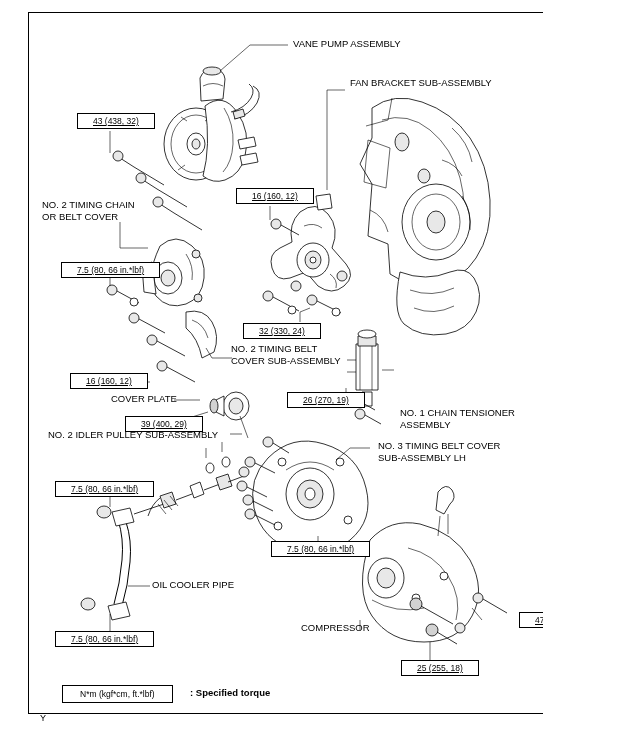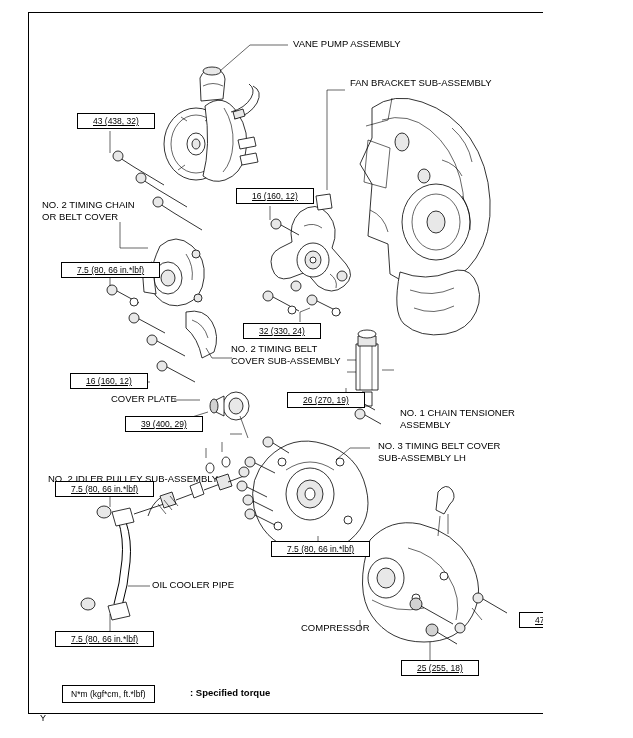--- a/index.html
+++ b/index.html
@@ -42,21 +42,21 @@
     padding: 2px 15px;
     background: #ffffff;
     box-sizing: border-box;
     text-decoration: underline;
   }
   .legendbox {
     position: absolute;
     font-size: 8.5px;
     line-height: 10px;
     border: 1px solid #000000;
-    padding: 3px 8px;
+    padding: 3px 17px;
     background: #ffffff;
     white-space: pre;
   }
   .legendtext {
     position: absolute;
     font-size: 9.5px;
     line-height: 12px;
     white-space: pre;
   }
   .corner-y {
@@ -332,21 +332,21 @@
 
   <div class="label" style="left:293px; top:38px;">VANE PUMP ASSEMBLY</div>
   <div class="label" style="left:350px; top:77px;">FAN BRACKET SUB-ASSEMBLY</div>
   <div class="label" style="left:42px; top:199px;">NO. 2 TIMING CHAIN
 OR BELT COVER</div>
   <div class="label" style="left:231px; top:343px;">NO. 2 TIMING BELT
 COVER SUB-ASSEMBLY</div>
   <div class="label" style="left:400px; top:363px;margin-top:44px;">NO. 1 CHAIN TENSIONER
 ASSEMBLY</div>
   <div class="label" style="left:111px; top:393px;">COVER PLATE</div>
-  <div class="label" style="left:48px; top:429px;margin-top:44px;">NO. 2 IDLER PULLEY SUB-ASSEMBLY</div>
+  <div class="label" style="left:48px; top:429px;">NO. 2 IDLER PULLEY SUB-ASSEMBLY</div>
   <div class="label" style="left:378px; top:440px;">NO. 3 TIMING BELT COVER
 SUB-ASSEMBLY LH</div>
   <div class="label" style="left:152px; top:579px;">OIL COOLER PIPE</div>
   <div class="label" style="left:301px; top:622px;">COMPRESSOR</div>
 
   <div class="torque" style="left:77px; top:113px;">43 (438, 32)</div>
   <div class="torque" style="left:236px; top:188px;">16 (160, 12)</div>
   <div class="torque" style="left:61px; top:262px;">7.5 (80, 66 in.*lbf)</div>
   <div class="torque" style="left:243px; top:323px;">32 (330, 24)</div>
   <div class="torque" style="left:70px; top:373px;">16 (160, 12)</div>

